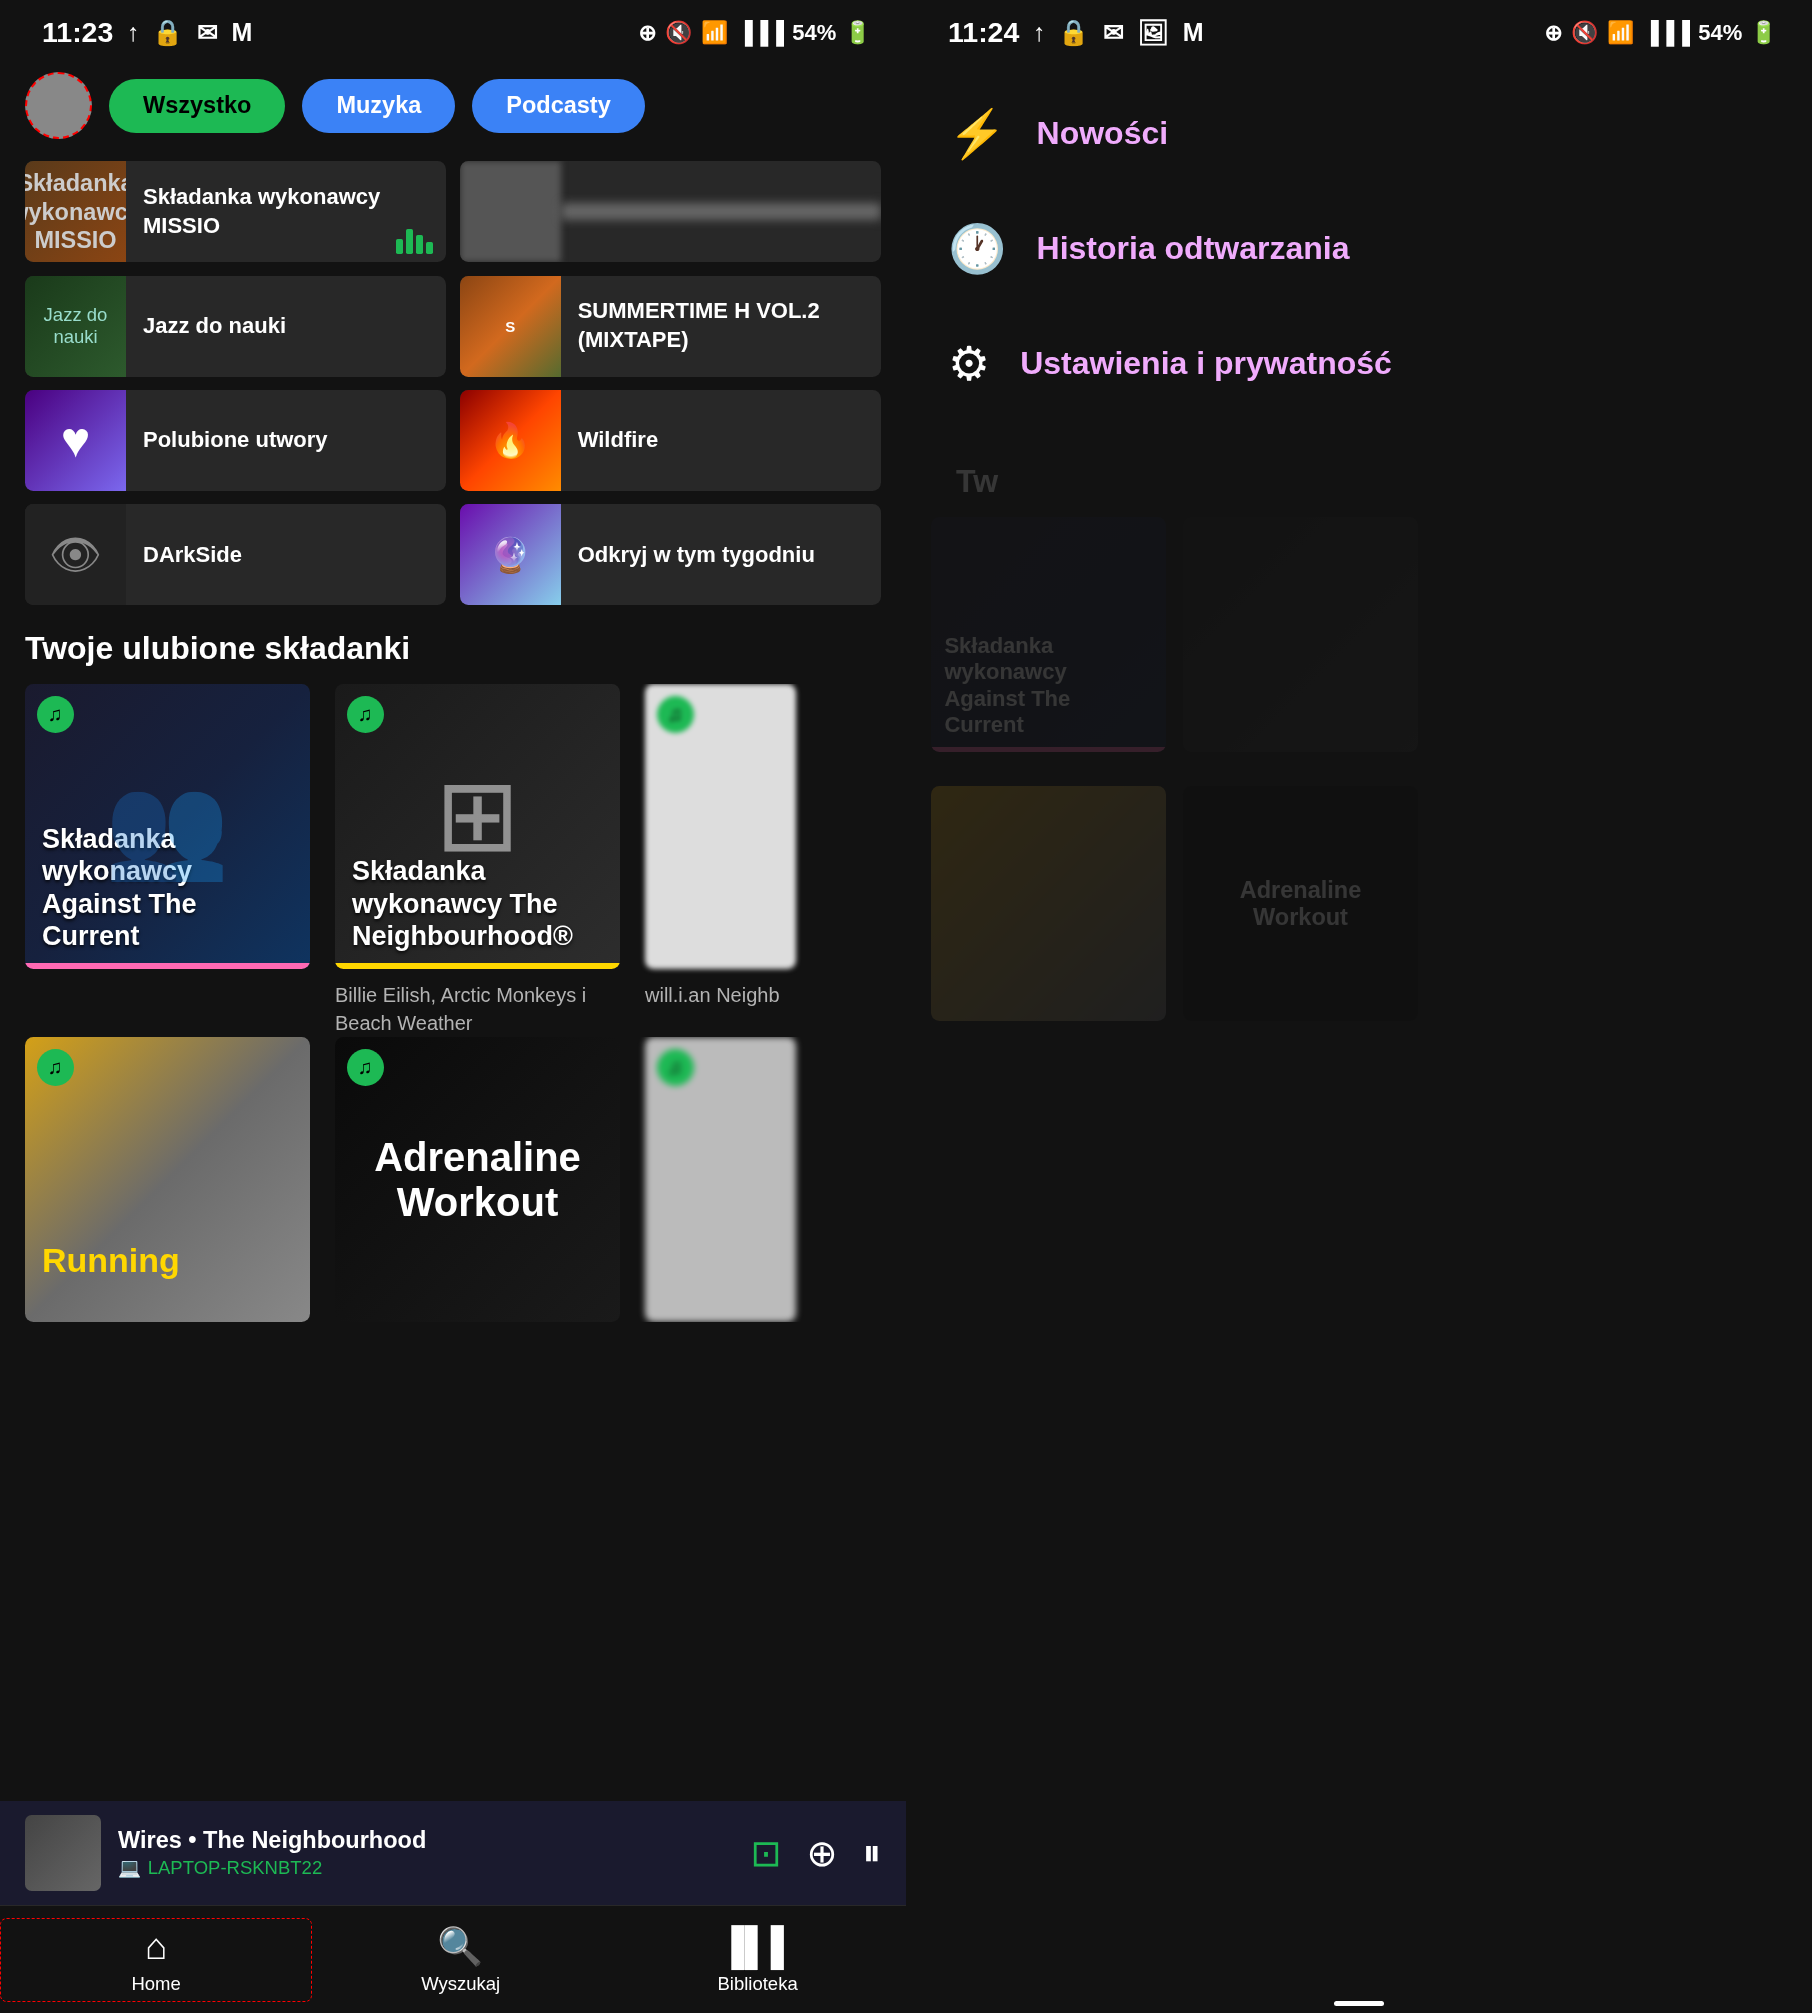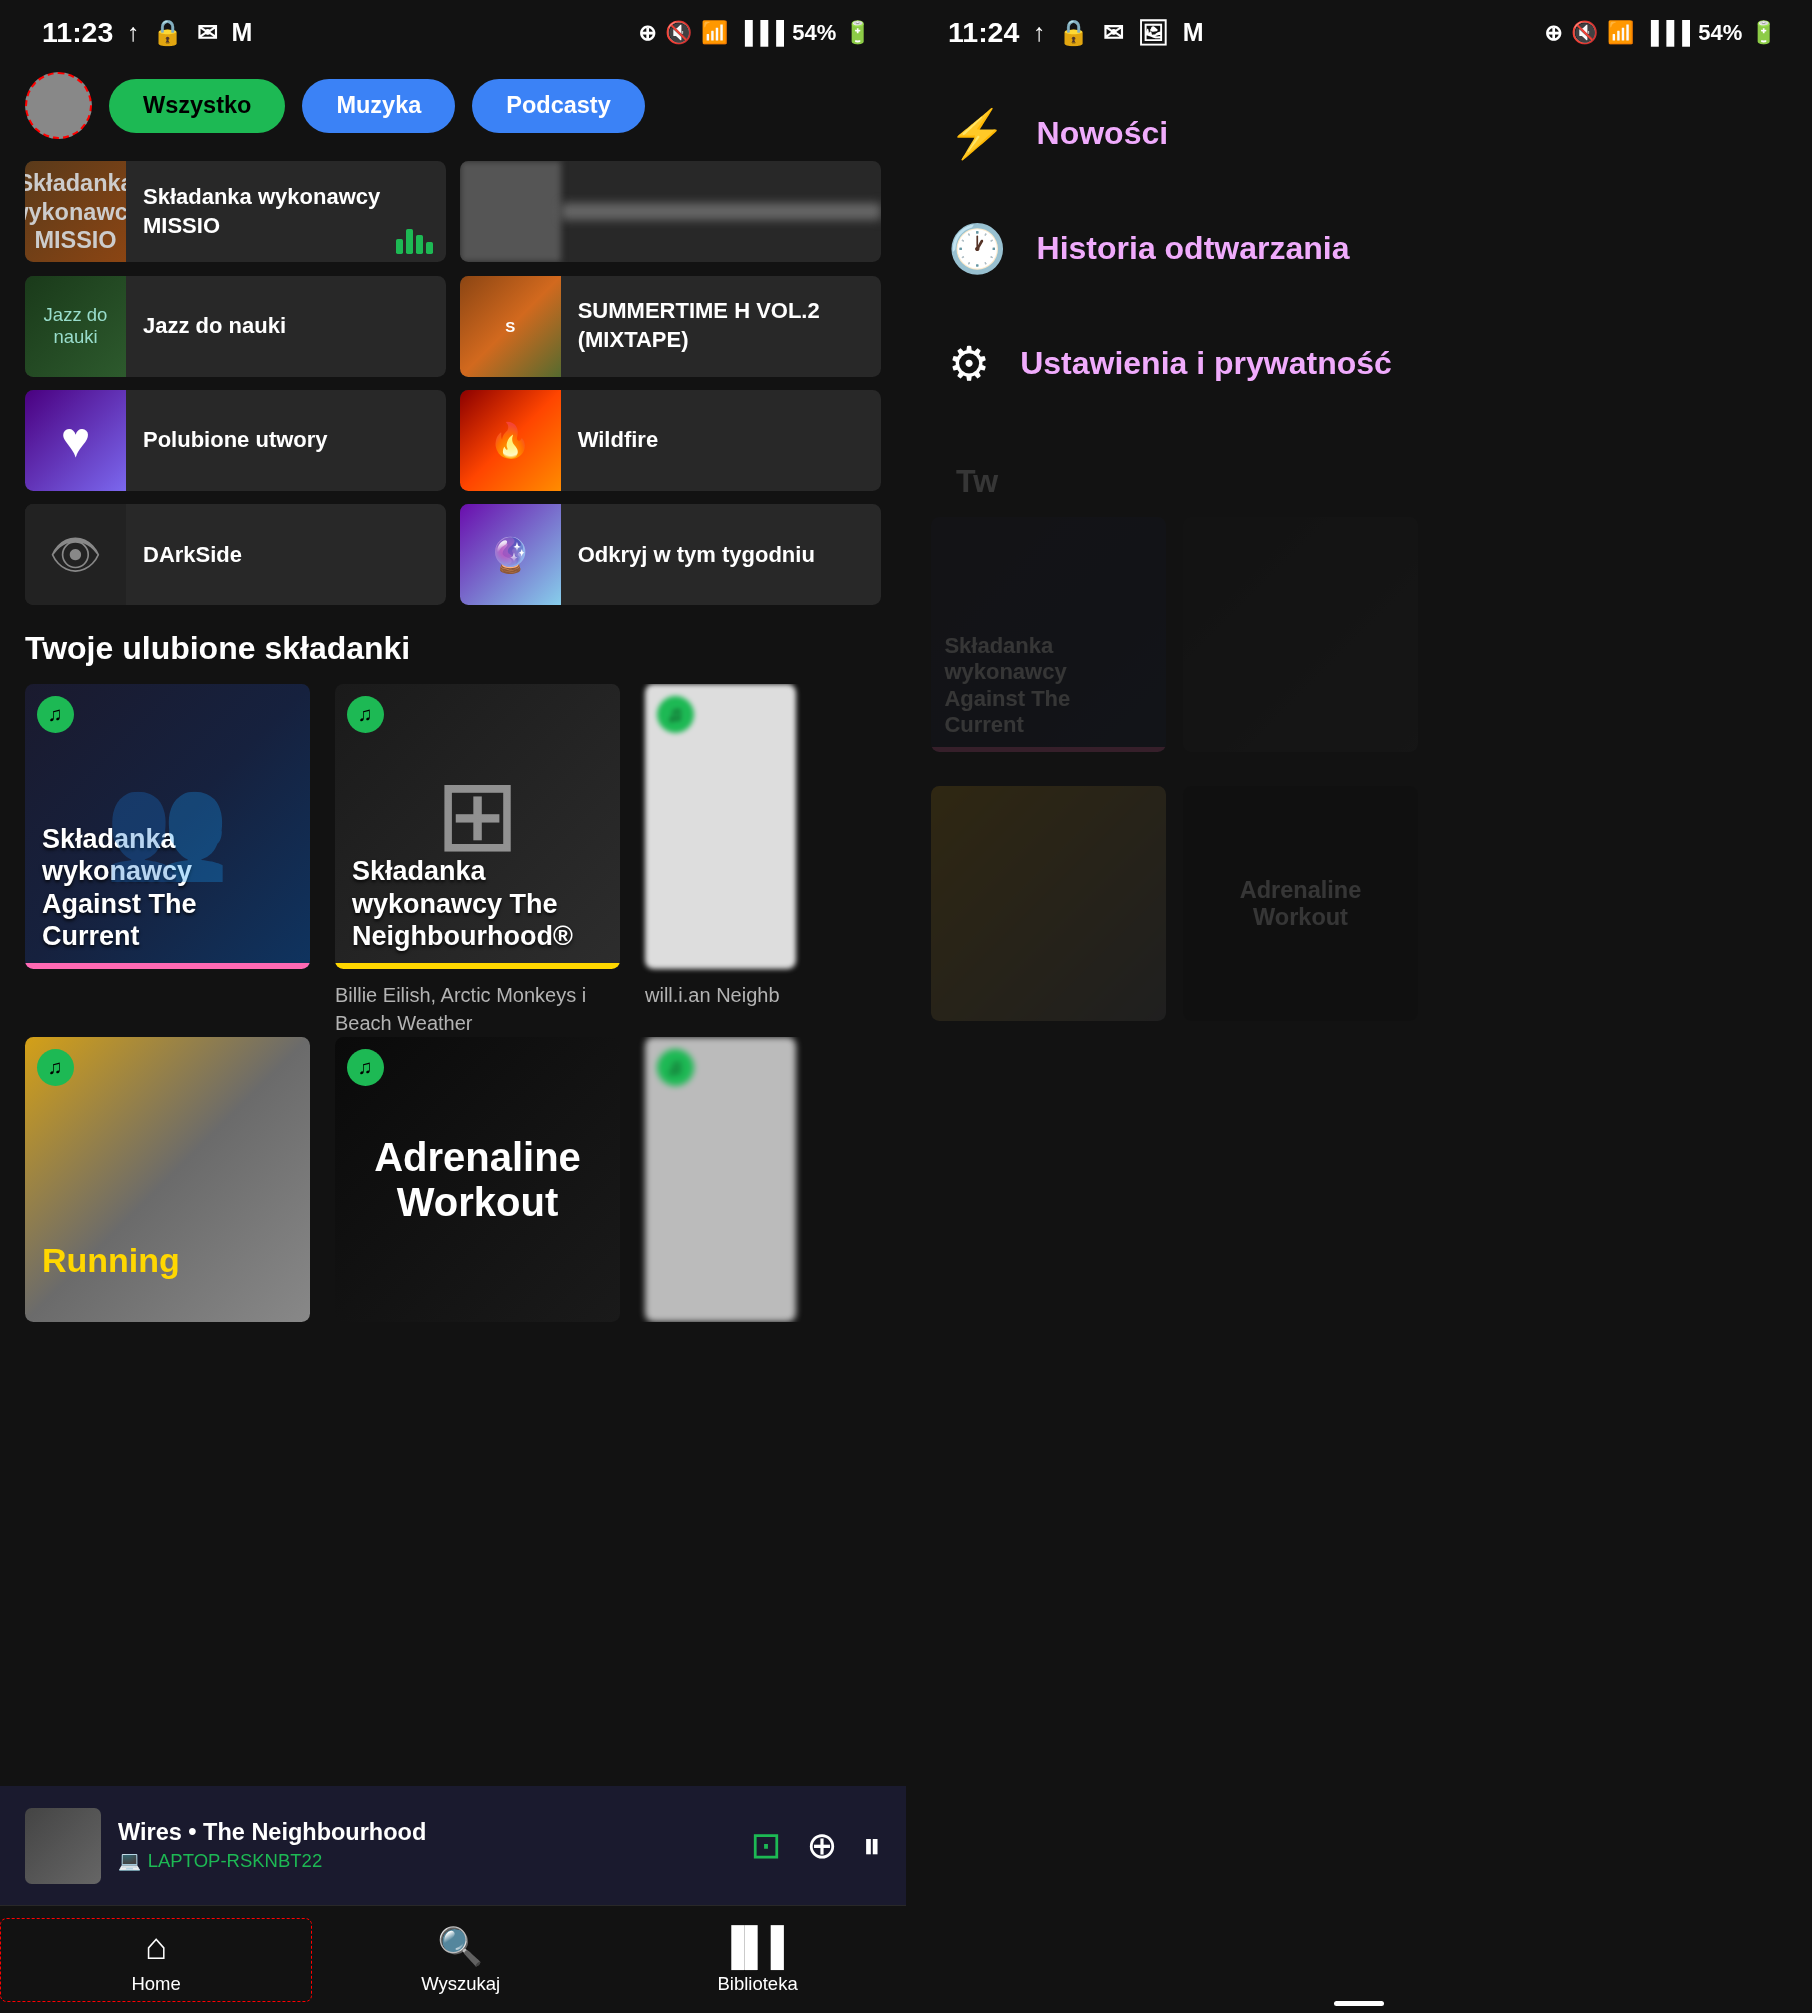--- a/index.html
+++ b/index.html
@@ -266,21 +266,21 @@
       color: #ffd700;
     }
 
     
     .now-playing {
       position: absolute;
       bottom: 109px;
       left: 0;
       right: 0;
       background: #1a1a2e;
-      height: 119px;
+      height: 104px;
       display: flex;
       align-items: center;
       padding: 0 25px;
       gap: 17px;
       z-index: 10;
     }
     .np-thumb {
       width: 76px;
       height: 76px;
       border-radius: 6.7px;

